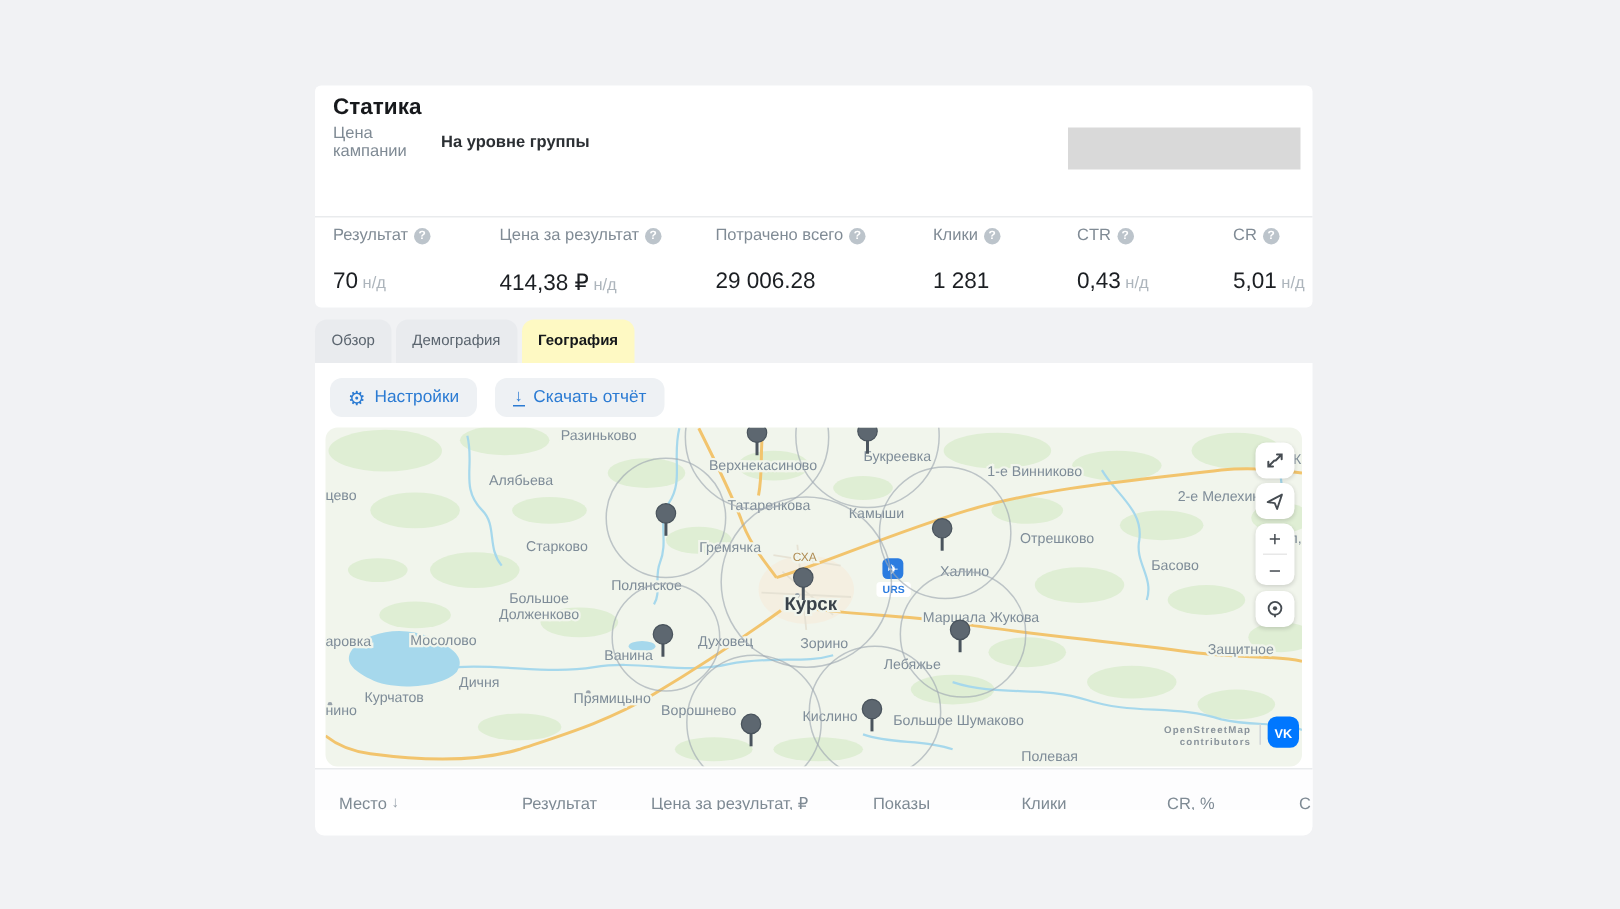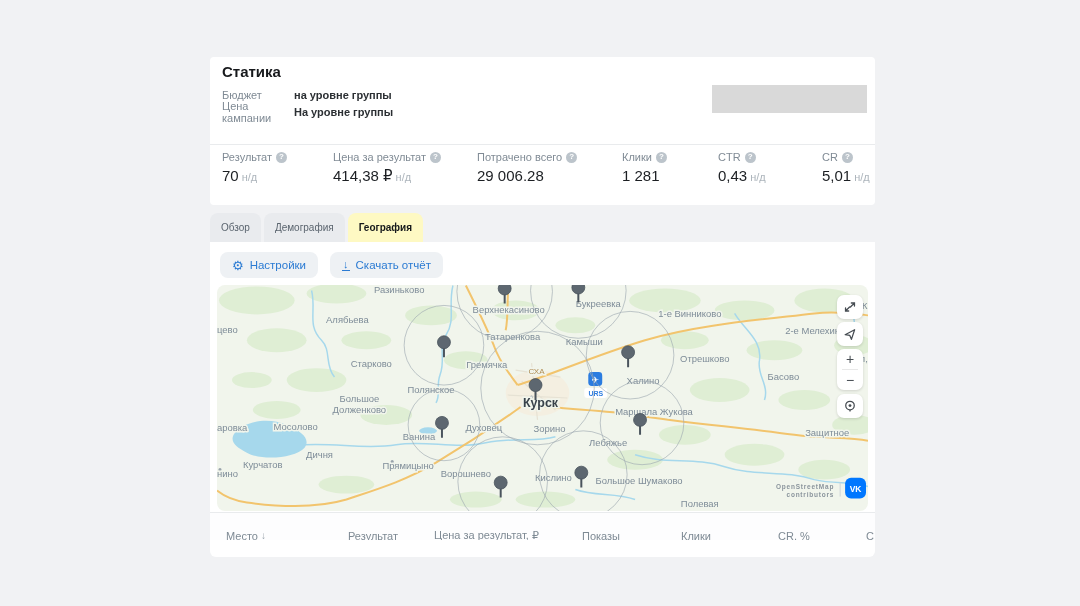--- a/index.html
+++ b/index.html
@@ -11,21 +11,21 @@
   .fields{position:absolute;left:12px;top:29px;}
   .field-row{display:flex;height:17px;align-items:center;font-size:11px;}
   .field-label{width:72px;color:#7f8a94;flex:none;}
   .field-value{color:#2b2f33;font-weight:700;}
   .field-extra{color:#8b959e;margin-left:4px;}
   .redacted{position:absolute;left:502px;top:28px;width:155px;height:28px;background:#d9d9d9;}
   .hr{position:absolute;left:0;top:87px;width:665px;height:1px;background:#e9ebed;}
   .stats{position:absolute;left:12px;top:93px;display:grid;grid-template-columns:111px 144px 145px 96px 104px auto;}
   .stat-label-row{display:flex;align-items:center;gap:4px;font-size:11px;color:#808b95;height:14px;}
   .help{width:11px;height:11px;border-radius:50%;background:#bcc4cb;color:#fff;font-size:8px;font-weight:700;display:inline-flex;align-items:center;justify-content:center;line-height:1;}
-  .stat-value-row{margin-top:3px;font-size:15px;color:#1c1f23;}
+  .stat-value-row{margin-top:15px;font-size:15px;color:#1c1f23;}
   .stat-value{font-weight:500;}
   .stat-suffix{font-size:11px;color:#adb5bc;margin-left:3px;}
   
   .tabs{position:absolute;left:0;top:213px;display:flex;gap:3px;height:29px;}
   .tab{background:#e9ebee;border-radius:8px 8px 0 0;padding:0 11px;font-size:10px;color:#5a646e;display:flex;align-items:center;cursor:pointer;}
   .tab.active{background:#fef9c3;color:#15181b;font-weight:700;}
   
   .card-main{position:absolute;left:0;top:242px;width:665px;height:315px;background:#fff;border-radius:0 0 6px 6px;}
   .toolbar{position:absolute;left:10px;top:10px;display:flex;gap:12px;}
   .btn{height:26px;background:#eef1f4;border-radius:8px;display:flex;align-items:center;gap:6px;padding:0 12px;font-size:11.5px;font-weight:500;color:#2b7bd3;cursor:pointer;}
@@ -54,24 +54,20 @@
   .sort{color:#98a2ab;font-size:10px;}
 </style>
 </head>
 <body>
 
 <div class="content">
 
   <div class="card-top">
     <div class="page-title">Статика</div>
     <div class="fields">
-      <div class="field-row">
-        <span class="field-label">Бюджет</span>
-        <span class="field-value">на уровне группы</span>
-      </div>
       <div class="field-row">
         <span class="field-label">Цена кампании</span>
         <span class="field-value">На уровне группы</span>
       </div>
     </div>
     <div class="redacted"></div>
     <div class="hr"></div>
     <div class="stats">
       <div class="stat">
         <div class="stat-label-row">

